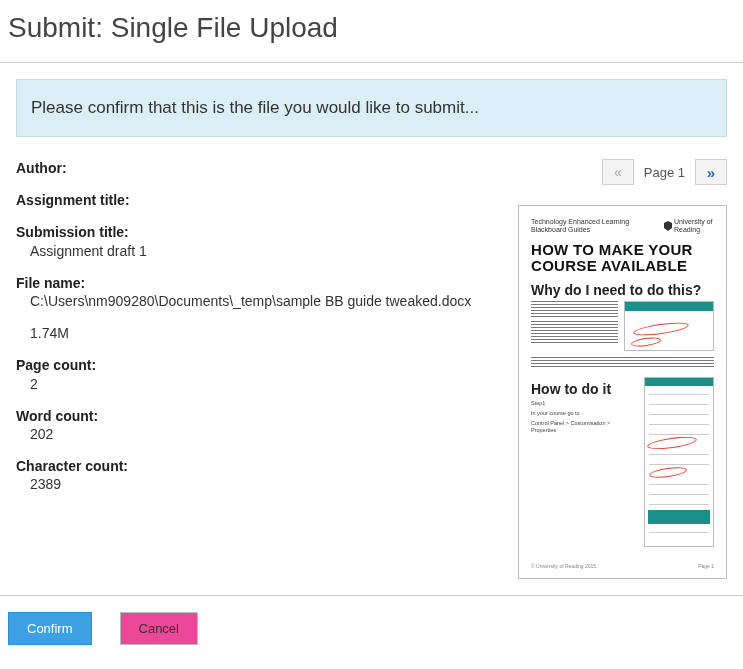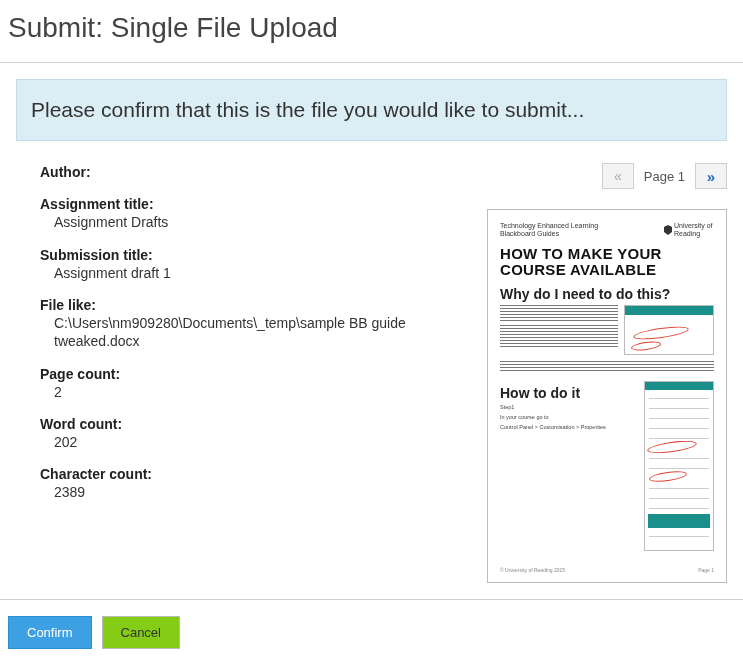--- a/index.html
+++ b/index.html
@@ -18,29 +18,28 @@
     font-weight: normal;
     border-bottom: 1px solid #d0d0d0;
   }
   .content {
     padding: 16px;
   }
   .banner {
     background: #dceef5;
     border: 1px solid #c2dde8;
     padding: 18px 14px;
-    font-size: 21px;
+    font-size: 17px;
     color: #333;
     margin-bottom: 22px;
   }
   .body-row {
     display: flex;
     gap: 20px;
     align-items: flex-start;
-    margin-left: 24px;
   }
   .meta {
     flex: 1 1 auto;
     font-size: 14px;
     line-height: 1.3;
   }
   .meta-block { margin-bottom: 14px; }
   .meta-label { font-weight: bold; color: #222; }
   .meta-value { padding-left: 14px; color: #333; }
   .preview-col {
@@ -64,21 +63,21 @@
     background: #f3f3f3;
     color: #aaa;
     display: flex;
     align-items: center;
     justify-content: center;
     font-size: 14px;
     cursor: pointer;
   }
   .pager-btn.next { color: #2a6dbd; font-weight: bold; font-size: 15px; }
   .preview-page {
-    width: 240px;
+    width: 209px;
     height: 374px;
     border: 1px solid #bbb;
     background: #fff;
     padding: 12px 12px 12px 12px;
     font-size: 7px;
     color: #222;
     position: relative;
     line-height: 1.15;
   }
   .pv-top { display: flex; justify-content: space-between; align-items: flex-start; margin-bottom: 8px; }
@@ -96,27 +95,27 @@
   .pv-row2 { display:flex; gap:24px; margin-top:10px;}
   .pv-row2-text { flex:1; }
   .pv-ss2 { flex:0 0 70px; border:1px solid #bbb; height:170px; position:relative;}
   .pv-ss2-head { position:absolute; top:0; left:0; right:0; height:8px; background:#1b8f8a;}
   .pv-ss2-line { position:absolute; left:4px; right:4px; height:5px; border-bottom:1px solid #ccc; font-size:4px; color:#666;}
   .pv-foot { position:absolute; bottom:8px; left:12px; right:12px; display:flex; justify-content:space-between; font-size:5px; color:#888;}
   .footer-bar {
     border-top: 1px solid #d0d0d0;
     padding: 16px 8px;
     display: flex;
-    gap: 10px;
+    gap: 28px;
   }
   .btn {
     padding: 8px 18px;
     font-size: 13px;
     border: 1px solid #bbb;
-    background: #84cc16;
+    background: #ec4899;
     color: #333;
     cursor: pointer;
   }
   .btn.primary {
     background: #3da0e3;
     border-color: #2b8fd4;
     color: #fff;
   }
 </style>
 </head>
@@ -129,31 +128,31 @@
   <div class="banner">Please confirm that this is the file you would like to submit...</div>
 
   <div class="body-row">
 
     <div class="meta">
       <div class="meta-block">
         <div class="meta-label">Author:</div>
       </div>
       <div class="meta-block">
         <div class="meta-label">Assignment title:</div>
-        <div class="meta-value">Assignment Drafts</div>
       </div>
       <div class="meta-block">
         <div class="meta-label">Submission title:</div>
         <div class="meta-value">Assignment draft 1</div>
       </div>
       <div class="meta-block">
-        <div class="meta-label">File like:</div>
+        <div class="meta-label">File name:</div>
         <div class="meta-value">C:\Users\nm909280\Documents\_temp\sample BB guide tweaked.docx</div>
       </div>
       <div class="meta-block">
+        <div class="meta-value">1.74M</div>
       </div>
       <div class="meta-block">
         <div class="meta-label">Page count:</div>
         <div class="meta-value">2</div>
       </div>
       <div class="meta-block">
         <div class="meta-label">Word count:</div>
         <div class="meta-value">202</div>
       </div>
       <div class="meta-block">

